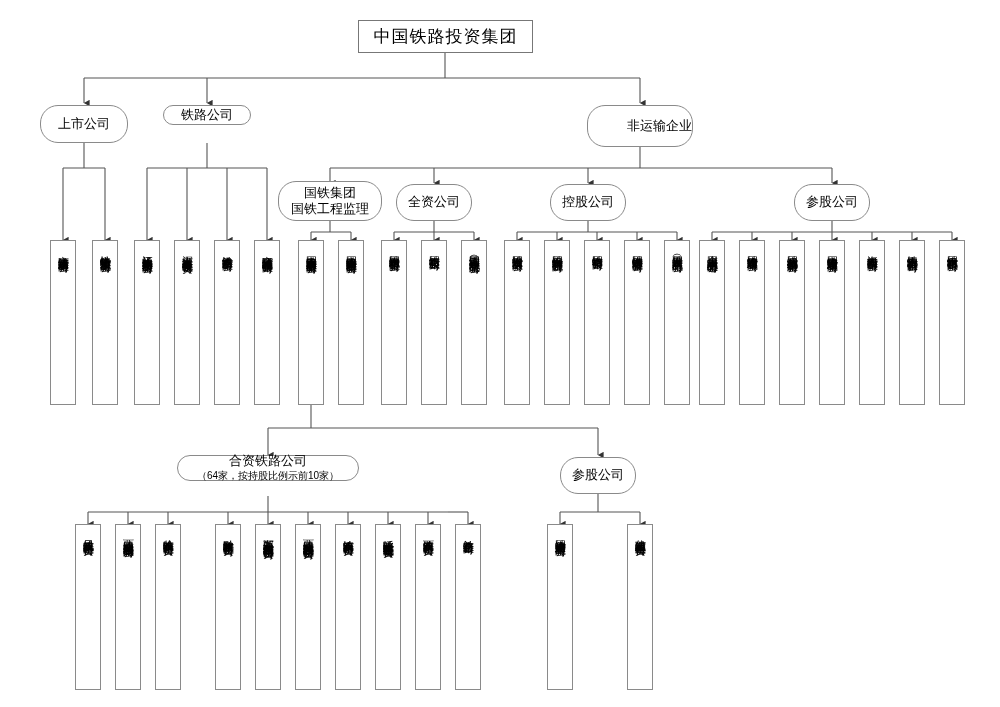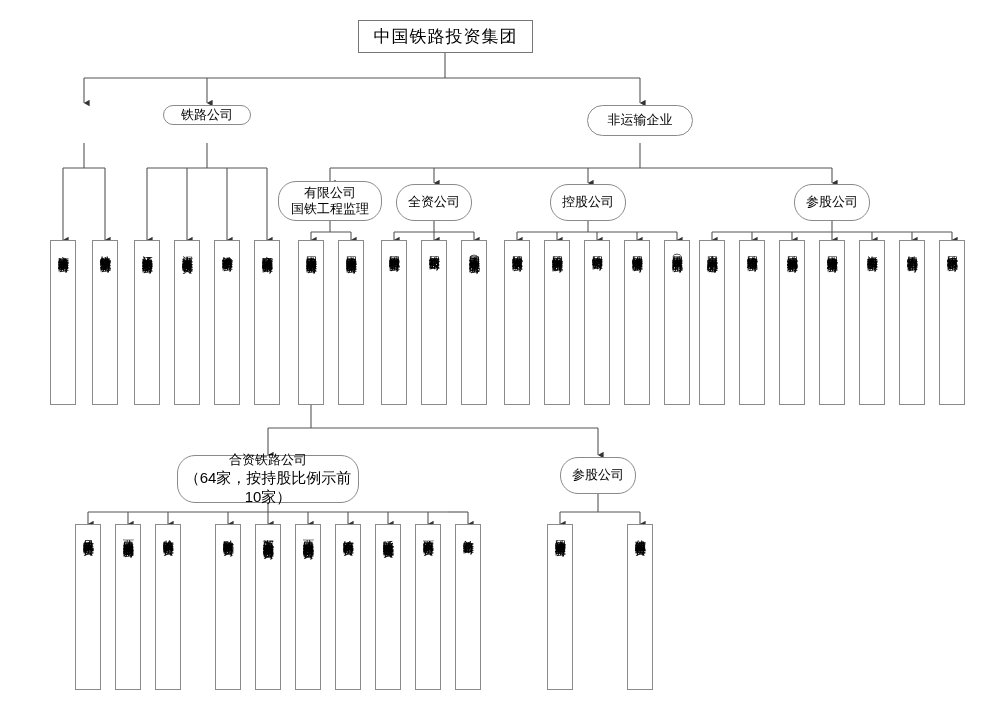--- a/index.html
+++ b/index.html
@@ -29,21 +29,21 @@
     font-size:17px;
     letter-spacing:1px;
     font-weight:500;
   }
   .pill{
     border-radius:18px;
     font-size:13px;
     line-height:1.25;
     flex-direction:column;
   }
-  .pill .sub{font-size:15px;letter-spacing:0;margin-top:1px;}
+  .pill .sub{font-size:10px;letter-spacing:0;margin-top:1px;}
   .pill .main{font-size:13px;}
 
   
   .leaf{
     position:absolute;
     box-sizing:border-box;
     border:1px solid #8a8a8a;
     background:#fff;
     display:flex;
     align-items:flex-start;
@@ -152,29 +152,32 @@
       <path d="M560,512 L640,512"></path>
       <path d="M560,512 L560,524" marker-end="url(#ah)"></path>
       <path d="M640,512 L640,524" marker-end="url(#ah)"></path>
     </g>
   </svg>
 
   <div class="node root" style="left:358px;top:20px;width:175px;height:33px;">
     <span>中国铁路投资集团</span>
   </div>
 
+  <div class="node pill" style="left:40px;top:105px;width:88px;height:38px;">
+    <span class="main">上市公司</span>
+  </div>
   <div class="node pill" style="left:163px;top:105px;width:88px;height:20px;">
     <span class="main">铁路公司</span>
   </div>
-  <div class="node pill" style="left:587px;top:105px;width:106px;height:31px;">
+  <div class="node pill" style="left:587px;top:105px;width:106px;height:42px;align-items:flex-end;">
     <span class="main">非运输企业</span>
   </div>
 
   <div class="node pill" style="left:278px;top:181px;width:104px;height:40px;">
-    <span class="main">有限公司</span>
+    <span class="main">国铁集团</span>
     <span class="main">国铁工程监理</span>
   </div>
   <div class="node pill" style="left:396px;top:184px;width:76px;height:37px;">
     <span class="main">全资公司</span>
   </div>
   <div class="node pill" style="left:550px;top:184px;width:76px;height:37px;justify-content:center;">
     <span class="main">控股公司</span>
   </div>
   <div class="node pill" style="left:794px;top:184px;width:76px;height:37px;">
     <span class="main">参股公司</span>
@@ -248,21 +251,21 @@
   <div class="leaf" style="left:859px;top:240px;width:26px;height:165px;">
     <span>海南银行股份有限公司</span>
     </div>
   <div class="leaf" style="left:899px;top:240px;width:26px;height:165px;">
     <span>中铁协工程咨询有限公司</span>
     </div>
   <div class="leaf" style="left:939px;top:240px;width:26px;height:165px;">
     <span>国铁吉讯科技有限公司</span>
     </div>
 
-  <div class="node pill" style="left:177px;top:455px;width:182px;height:48px;">
+  <div class="node pill" style="left:177px;top:455px;width:182px;height:26px;">
     <span class="main">合资铁路公司</span>
     <span class="sub">（64家，按持股比例示前10家）</span>
   </div>
   <div class="node pill" style="left:560px;top:457px;width:76px;height:37px;">
     <span class="main">参股公司</span>
   </div>
 
   <div class="leaf" style="left:75px;top:524px;width:26px;height:166px;">
     <span>成昆铁路有限责任公司</span>
     </div>

